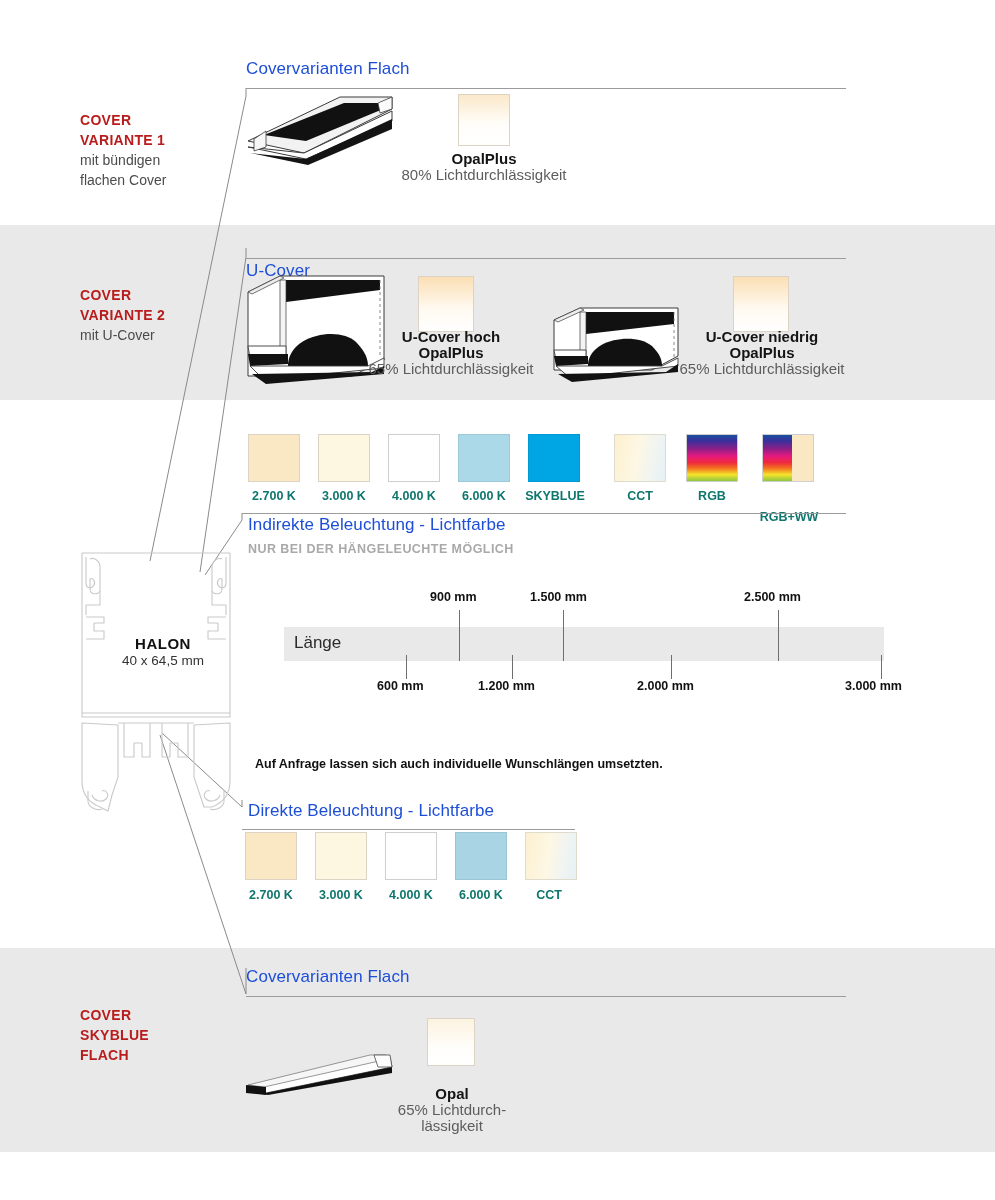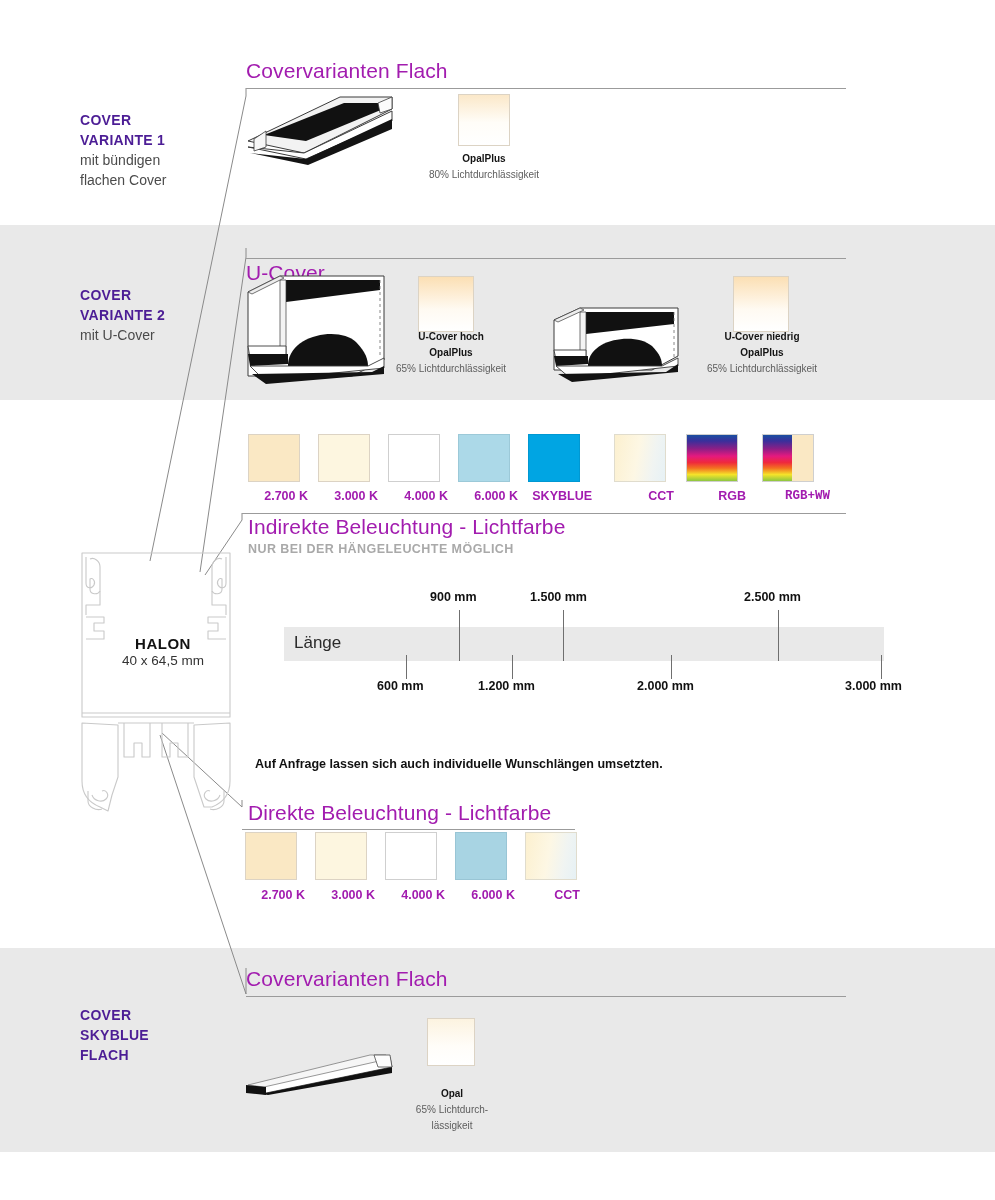--- a/index.html
+++ b/index.html
@@ -11,34 +11,34 @@
     -webkit-font-smoothing:antialiased;
   }
   .band{position:absolute;left:0;width:995px;background:#e9e9e9;}
   #band-cover2{top:225px;height:175px;}
   #band-coverflat{top:948px;height:204px;}
 
   .abs{position:absolute;}
 
   
   .variant-label{position:absolute;font-size:14px;line-height:20px;}
-  .variant-label .strong{font-weight:bold;letter-spacing:.3px;color:#4c1d95;}
+  .variant-label .strong{font-weight:bold;letter-spacing:.3px;color:#b91c1c;}
   .variant-label .sub{color:#4b4b4b;font-weight:400;}
 
   
-  .sec-head{position:absolute;font-size:21px;color:#a21caf;font-weight:400;letter-spacing:.1px;}
+  .sec-head{position:absolute;font-size:17px;color:#1d4ed8;font-weight:400;letter-spacing:.1px;}
   .sec-sub{position:absolute;font-size:12.5px;font-weight:bold;color:#a9a9a9;letter-spacing:.45px;}
   .rule{position:absolute;height:1px;background:#9b9b9b;}
 
   
   .sw{position:absolute;box-sizing:border-box;border:1px solid #dcd3c4;}
-  .sw-cap{position:absolute;text-align:right;font-size:12.5px;font-weight:bold;color:#a21caf;line-height:15px;}
-
-  
-  .thumb-cap{position:absolute;text-align:center;font-size:10px;line-height:16px;}
+  .sw-cap{position:absolute;text-align:center;font-size:12.5px;font-weight:bold;color:#0f766e;line-height:15px;}
+
+  
+  .thumb-cap{position:absolute;text-align:center;font-size:15px;line-height:16px;}
   .thumb-cap b{font-weight:bold;color:#141414;}
   .thumb-cap span{color:#5d5d5d;}
 
   
   #laenge-bar{position:absolute;background:#e9e9e9;}
   #laenge-text{position:absolute;font-size:17px;color:#2b2b2b;}
   .tick{position:absolute;width:1px;background:#6f6f6f;}
   .tick-lab{position:absolute;font-size:12.5px;font-weight:bold;color:#111;white-space:nowrap;}
   #laenge-note{position:absolute;font-size:12.5px;font-weight:bold;color:#111;}
 
@@ -156,21 +156,21 @@
 <div class="sw" style="left:614px;top:434px;width:52px;height:48px;background:linear-gradient(100deg,#fcf0cf 0%,#fdf7e4 45%,#f0f4f2 75%,#e6f1f5 100%);border-color:#e0dccd;"></div>
 <div class="sw-cap" style="left:606px;top:489px;width:68px;">CCT</div>
 
 <div class="sw" style="left:686px;top:434px;width:52px;height:48px;border-color:#cfcfcf;background:linear-gradient(180deg,#1a4fa0 0%,#3a2f9b 13%,#8c1f86 30%,#e5197f 46%,#ef2a3c 60%,#f37021 72%,#f5e32a 86%,#8dc63f 100%);"></div>
 <div class="sw-cap" style="left:678px;top:489px;width:68px;">RGB</div>
 
 <div class="sw" style="left:762px;top:434px;width:52px;height:48px;border-color:#cfcfcf;background:linear-gradient(90deg,#1a4fa0 0%,#1a4fa0 1%,#ffffff 1%,#ffffff 1%),linear-gradient(90deg,rgba(0,0,0,0) 0%,rgba(0,0,0,0) 100%);">
   <div style="position:absolute;left:0;top:0;width:58%;height:100%;background:linear-gradient(180deg,#1a4fa0 0%,#3a2f9b 13%,#8c1f86 30%,#e5197f 46%,#ef2a3c 60%,#f37021 72%,#f5e32a 86%,#8dc63f 100%);"></div>
   <div style="position:absolute;left:58%;top:0;width:42%;height:100%;background:#fae8c4;"></div>
 </div>
-<div class="sw-cap" style="left:748px;top:489px;width:82px;font-family:Liberation Mono, monospace;">RGB+WW</div>
+<div class="sw-cap" style="left:748px;top:510px;width:82px;">RGB+WW</div>
 
 <div class="rule" style="left:242px;top:513px;width:604px;"></div>
 <div class="sec-head" style="left:248px;top:515px;">Indirekte Beleuchtung - Lichtfarbe</div>
 <div class="sec-sub" style="left:248px;top:542px;">NUR BEI DER HÄNGELEUCHTE MÖGLICH</div>
 
 <div id="laenge-bar" style="left:284px;top:627px;width:600px;height:34px;"></div>
 <div id="laenge-text" style="left:294px;top:633px;">Länge</div>
 
 <div class="tick" style="left:459px;top:610px;height:51px;"></div>
 <div class="tick-lab" style="left:430px;top:590px;">900 mm</div>

